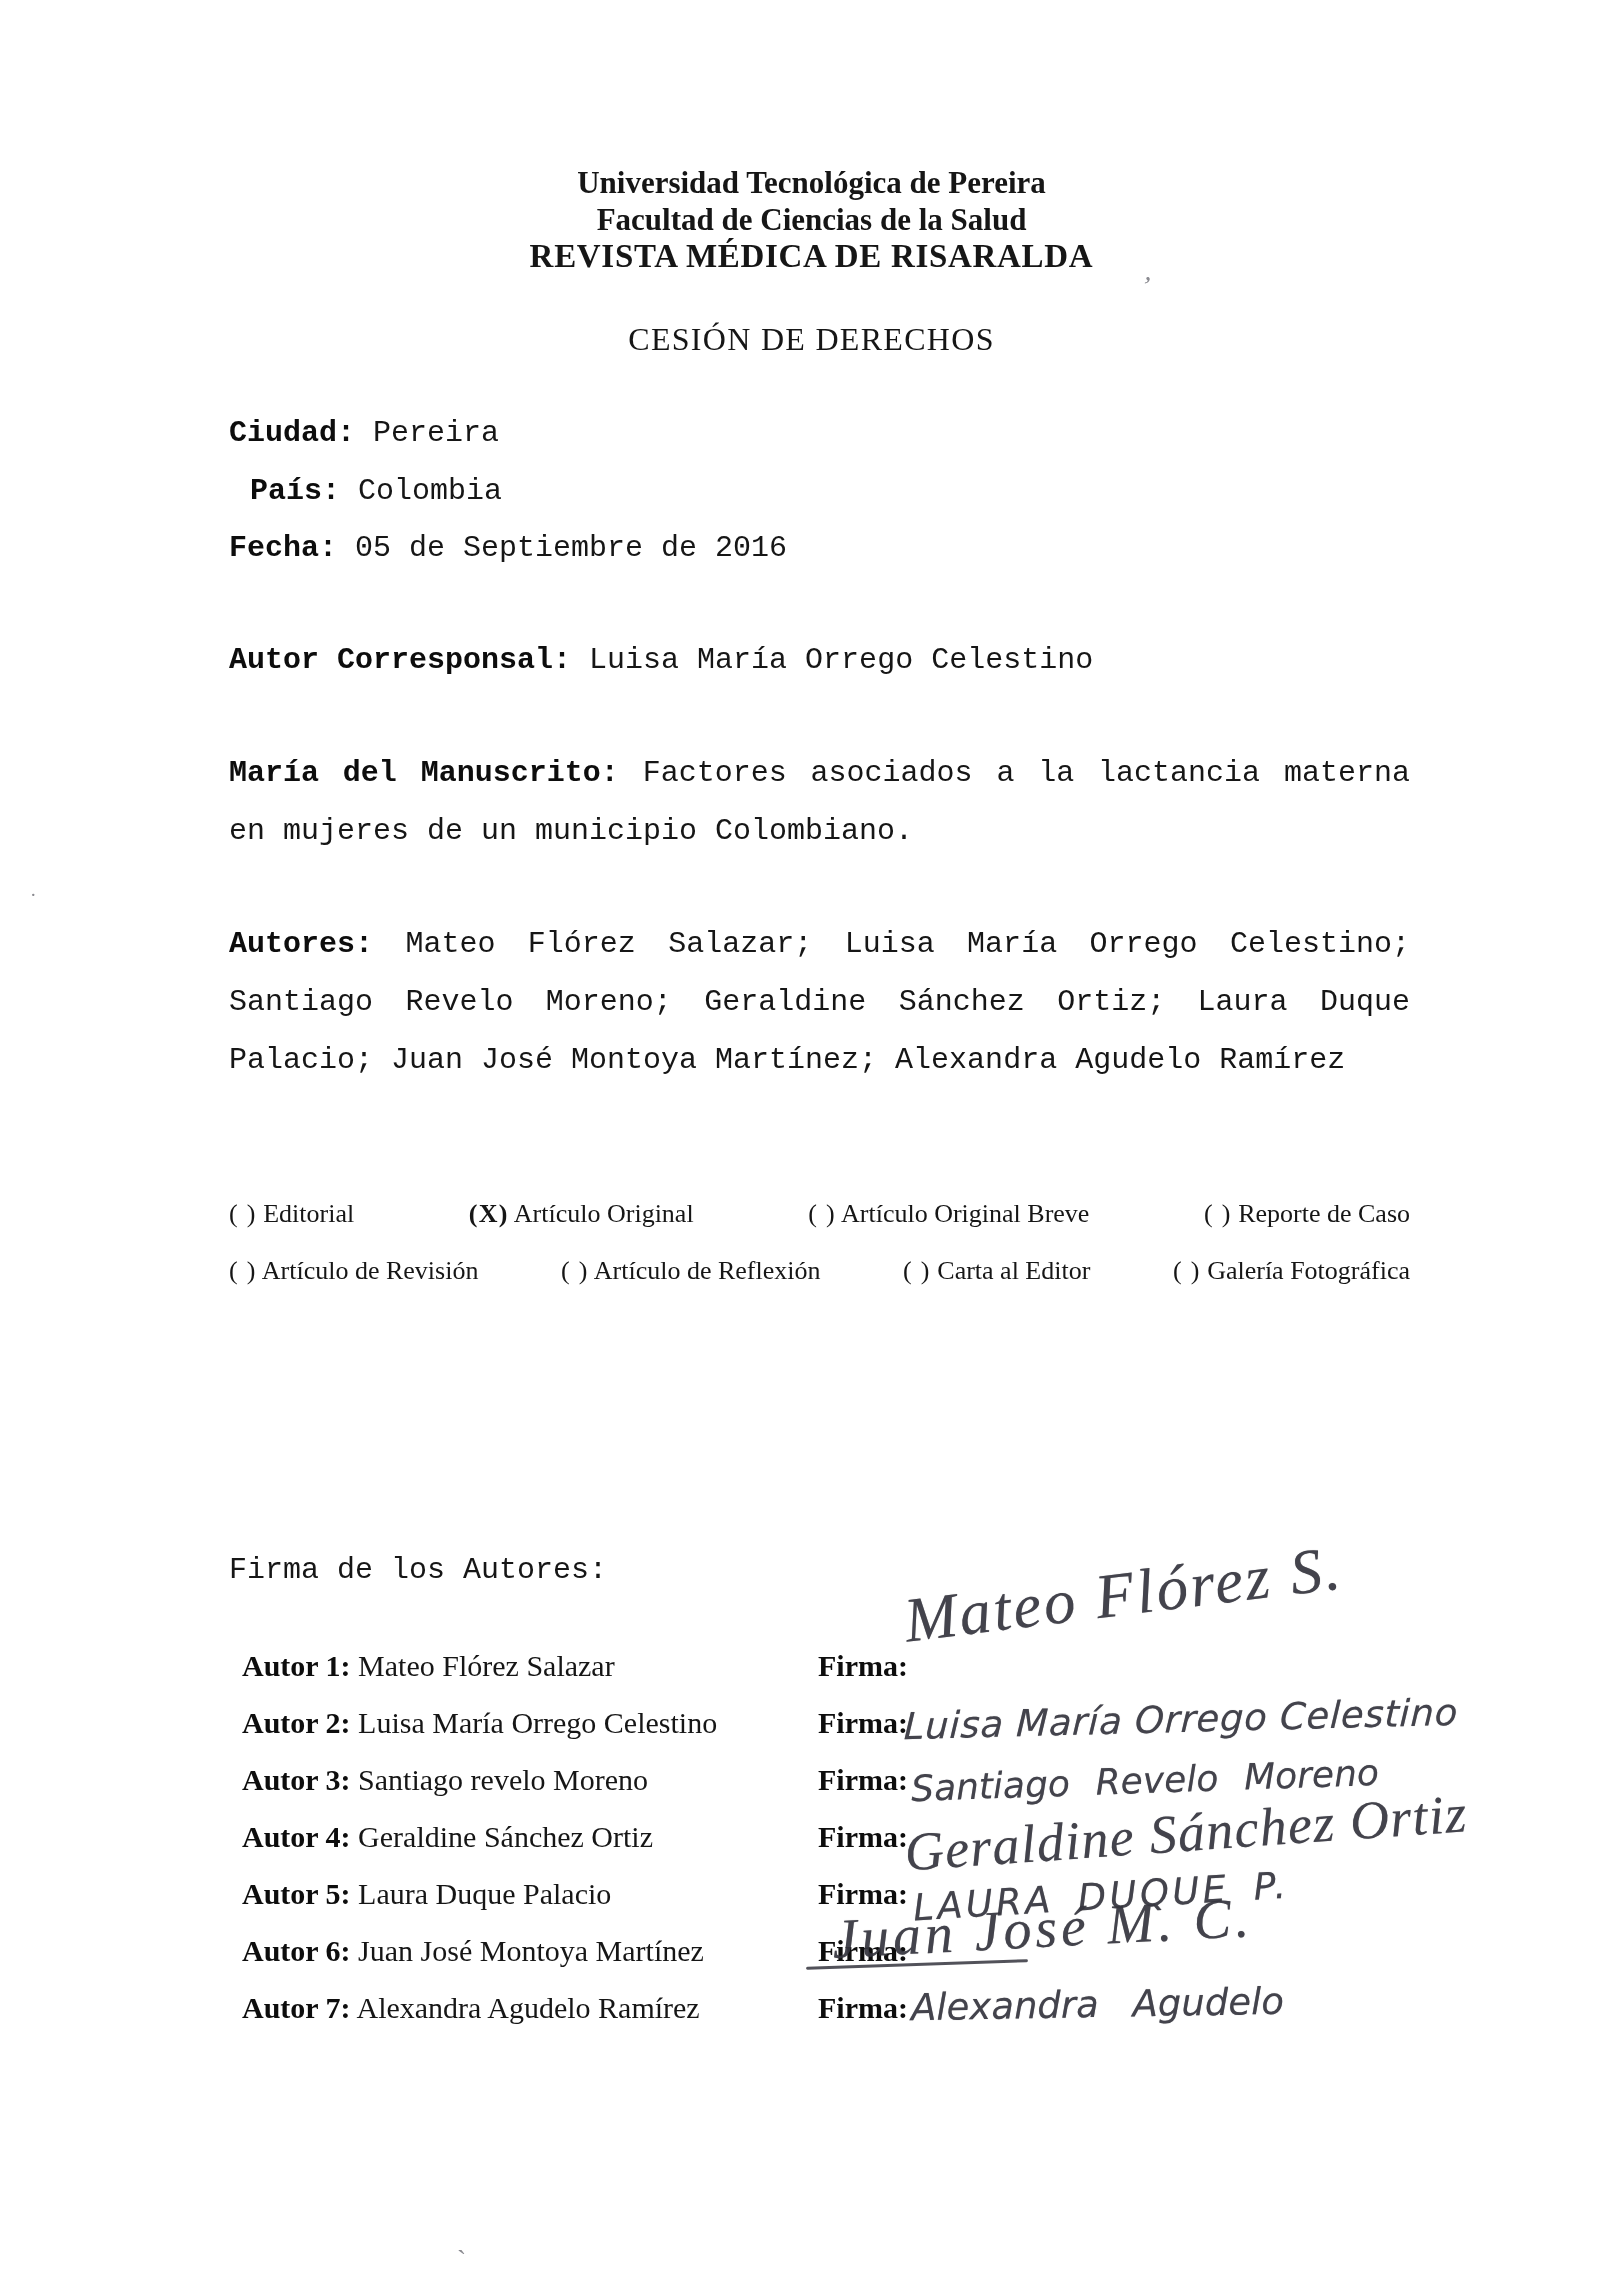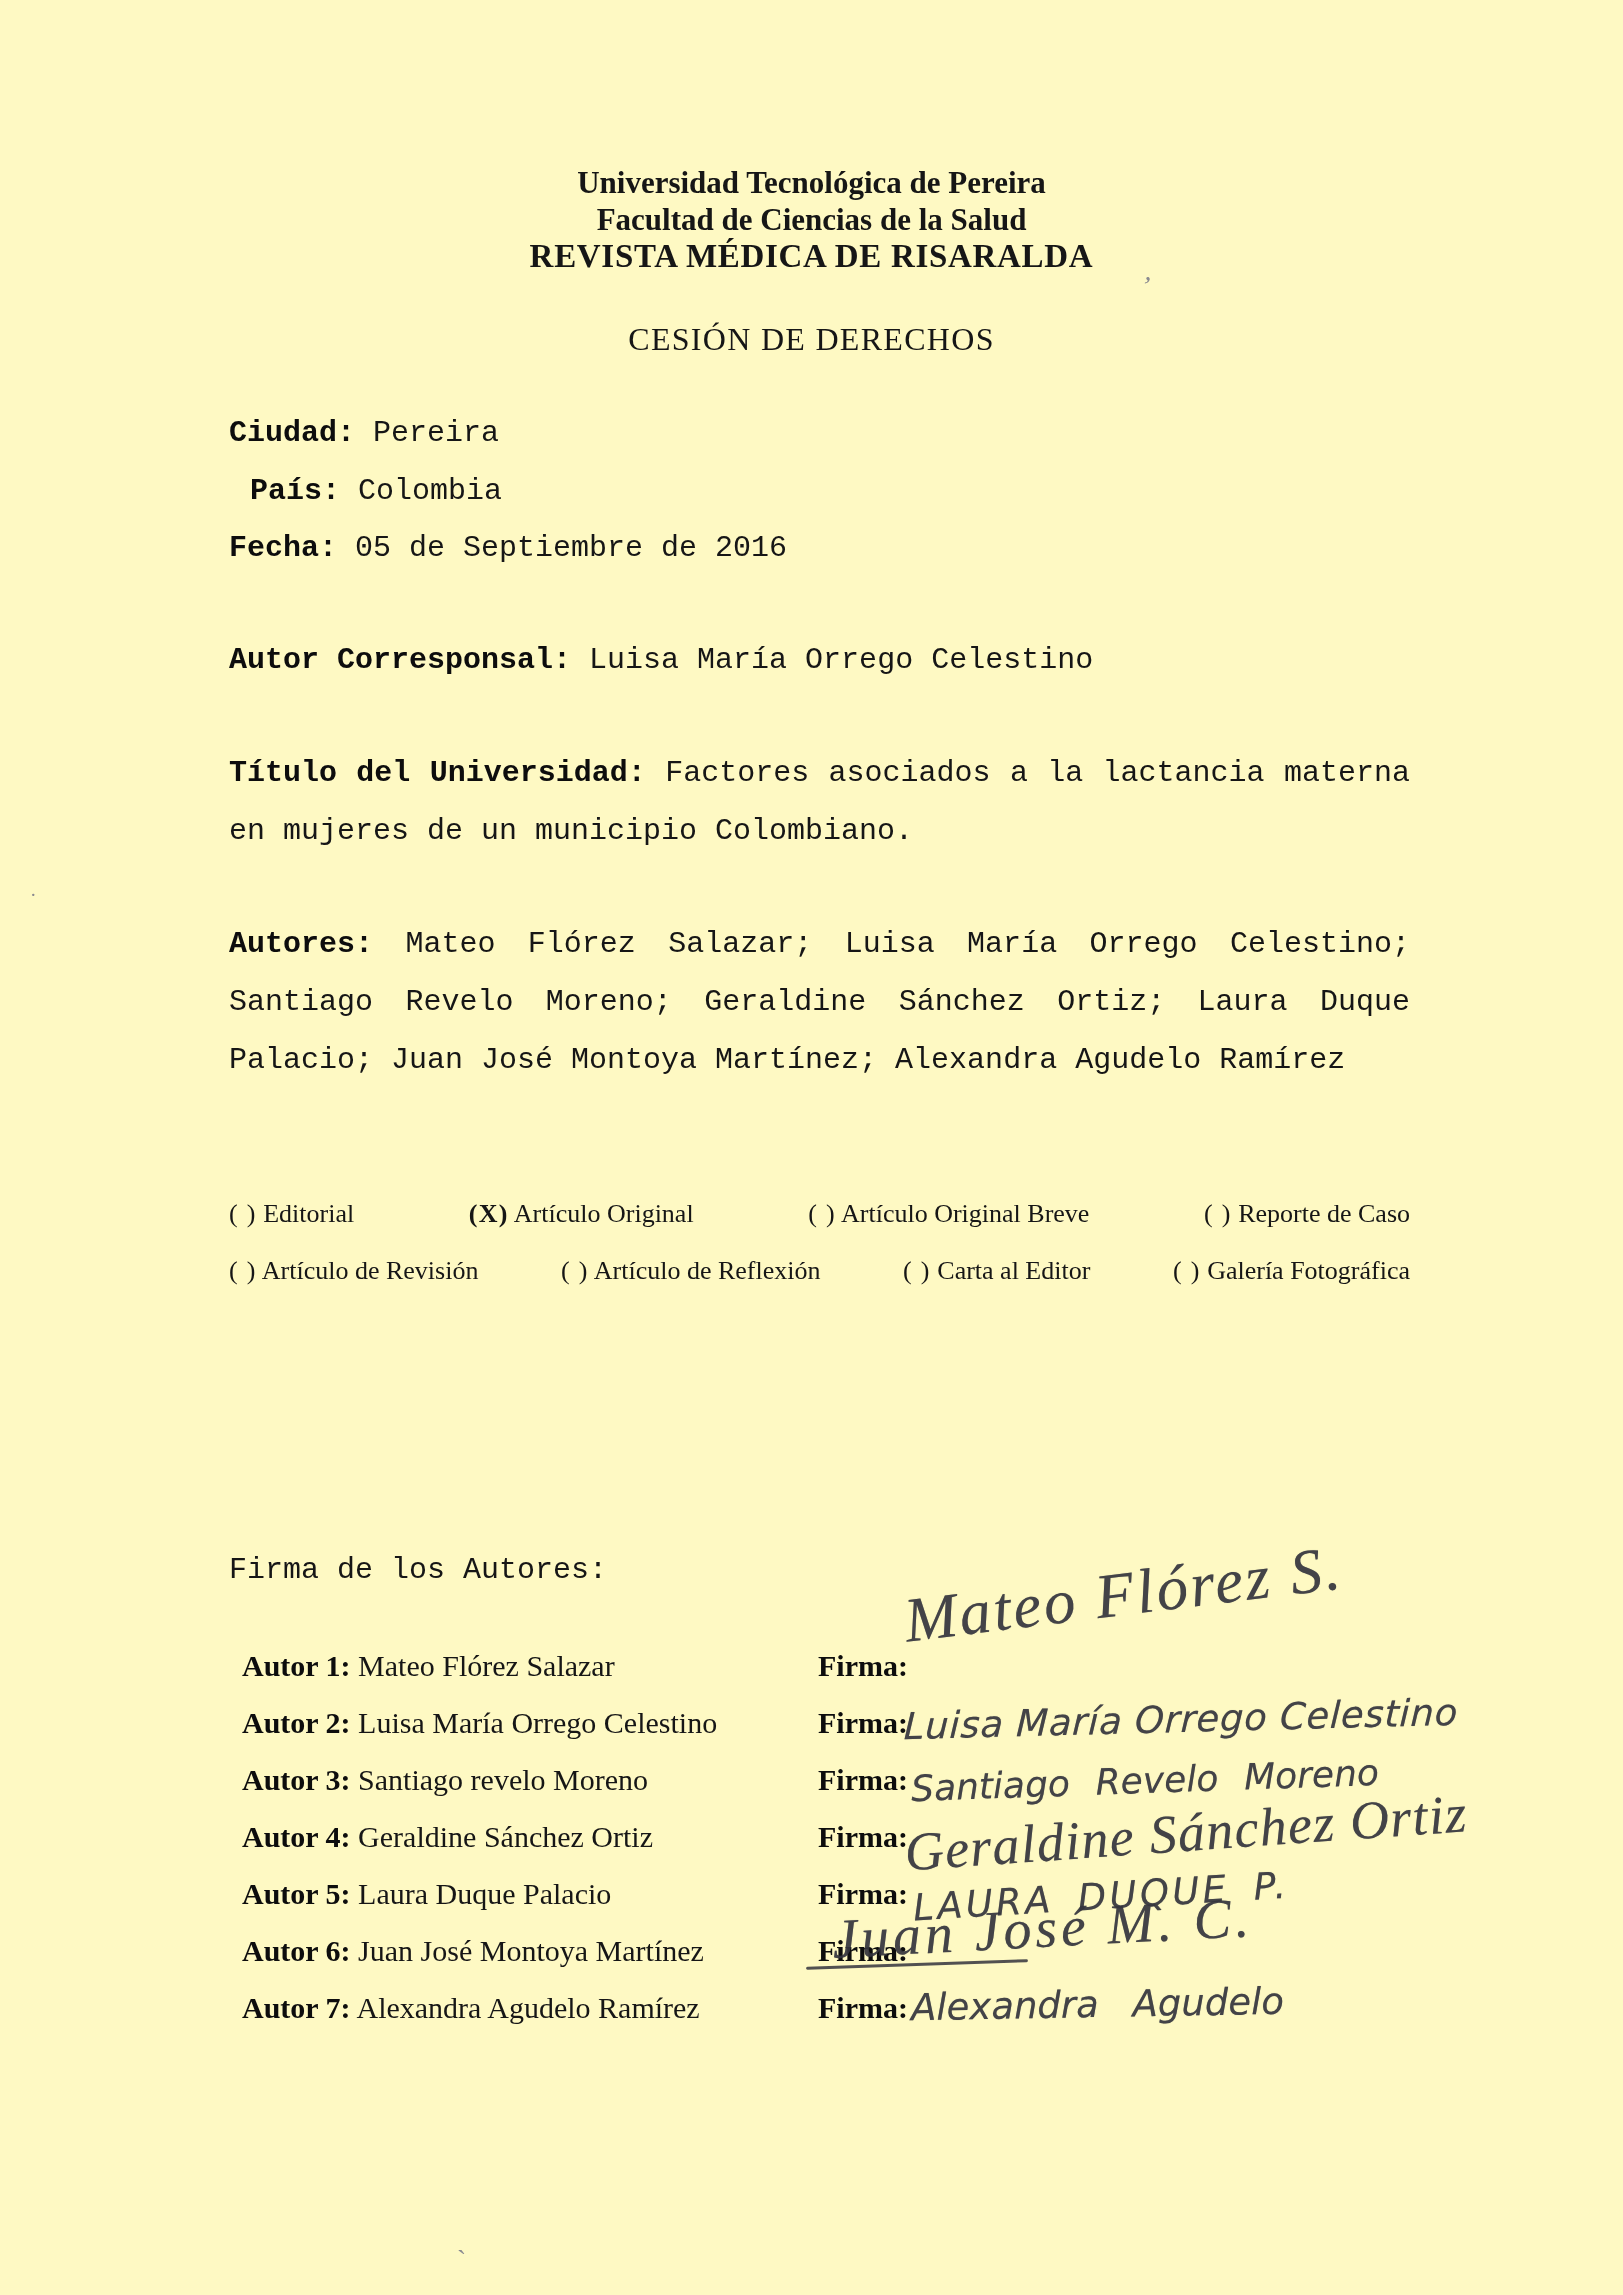--- a/index.html
+++ b/index.html
@@ -1,19 +1,19 @@
 <!DOCTYPE html>
 <html style="font-size:10.5px"><head>
 <meta charset="utf-8">
 <style>
   html,body{margin:0;padding:0;background:#e8e8e6;}
   .page{
     position:relative;
     width:1623px;height:2295px;
-    background:#fef9c3;
+    background:#ffffff;
     font-family:"Liberation Serif", serif;
     color:#161616;
     overflow:hidden;
   }
   .abs{position:absolute;}
   b,.b{font-weight:bold;color:#0d0d0d;}
 
   
   .header{left:0;top:164px;width:1623px;text-align:center;line-height:37px;font-size:31px;font-weight:bold;}
   .header .l3{font-size:33px;letter-spacing:0.7px;}
@@ -86,21 +86,21 @@
     <b>Fecha:</b>
     <span>05 de Septiembre de 2016</span>
   </div>
 
   <div class="abs blk corresponsal">
     <b>Autor Corresponsal:</b>
     <span>Luisa María Orrego Celestino</span>
   </div>
 
   <div class="abs blk titulo just">
-    <b>Título del Universidad:</b>
+    <b>María del Manuscrito:</b>
     <span>Factores asociados a la lactancia materna en mujeres de un municipio Colombiano.</span>
   </div>
 
   <div class="abs blk autores just">
     <b>Autores:</b>
     <span>Mateo Flórez Salazar; Luisa María Orrego Celestino; Santiago Revelo Moreno; Geraldine Sánchez Ortiz; Laura Duque Palacio; Juan José Montoya Martínez; Alexandra Agudelo Ramírez</span>
   </div>
 
 
   <div class="abs optrow optrow1">

